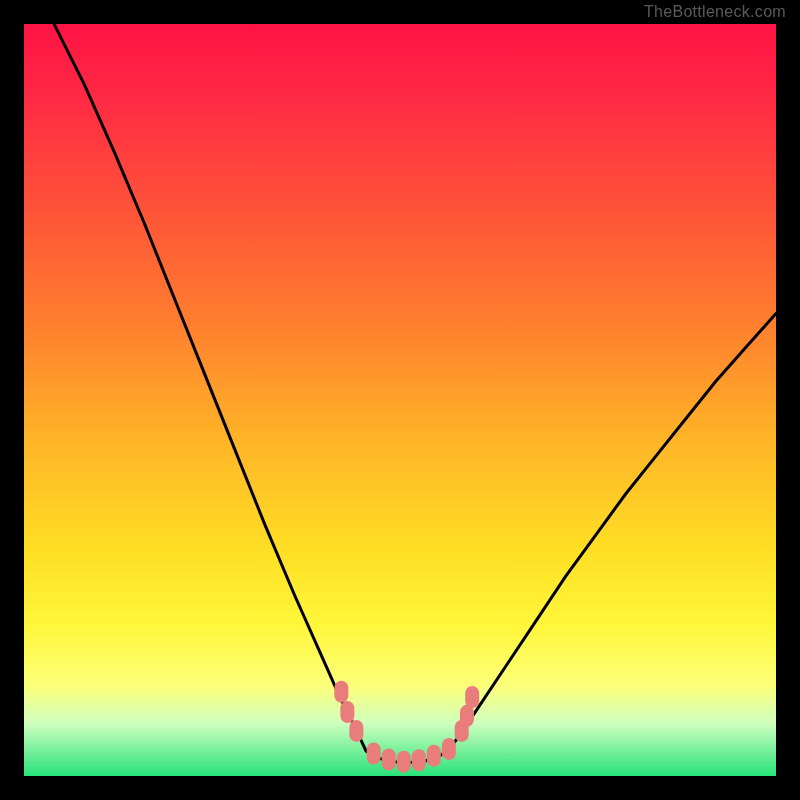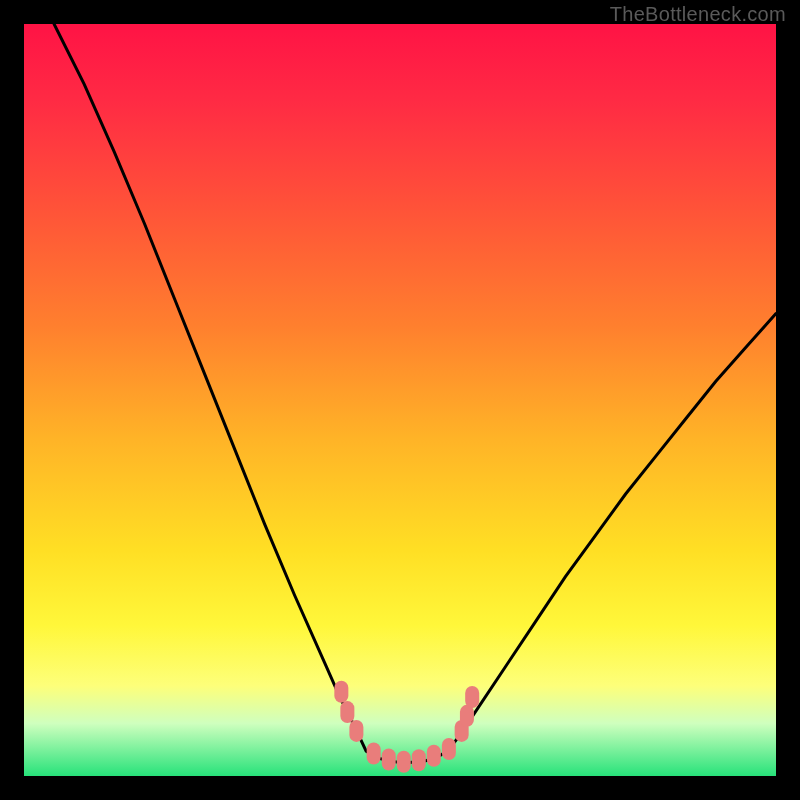--- a/index.html
+++ b/index.html
@@ -42,21 +42,21 @@
     left: 0;
     top: 0;
     width: 752px;
     height: 752px;
   }
   .attribution {
     position: absolute;
     top: 3px;
     right: 14px;
     color: #5a5a5a;
-    font-size: 20px;
+    font-size: 16px;
     font-weight: 400;
     letter-spacing: 0.3px;
     user-select: none;
   }
 </style>
 </head>
 <body>
 
 <div class="frame">
   <div class="plot">

